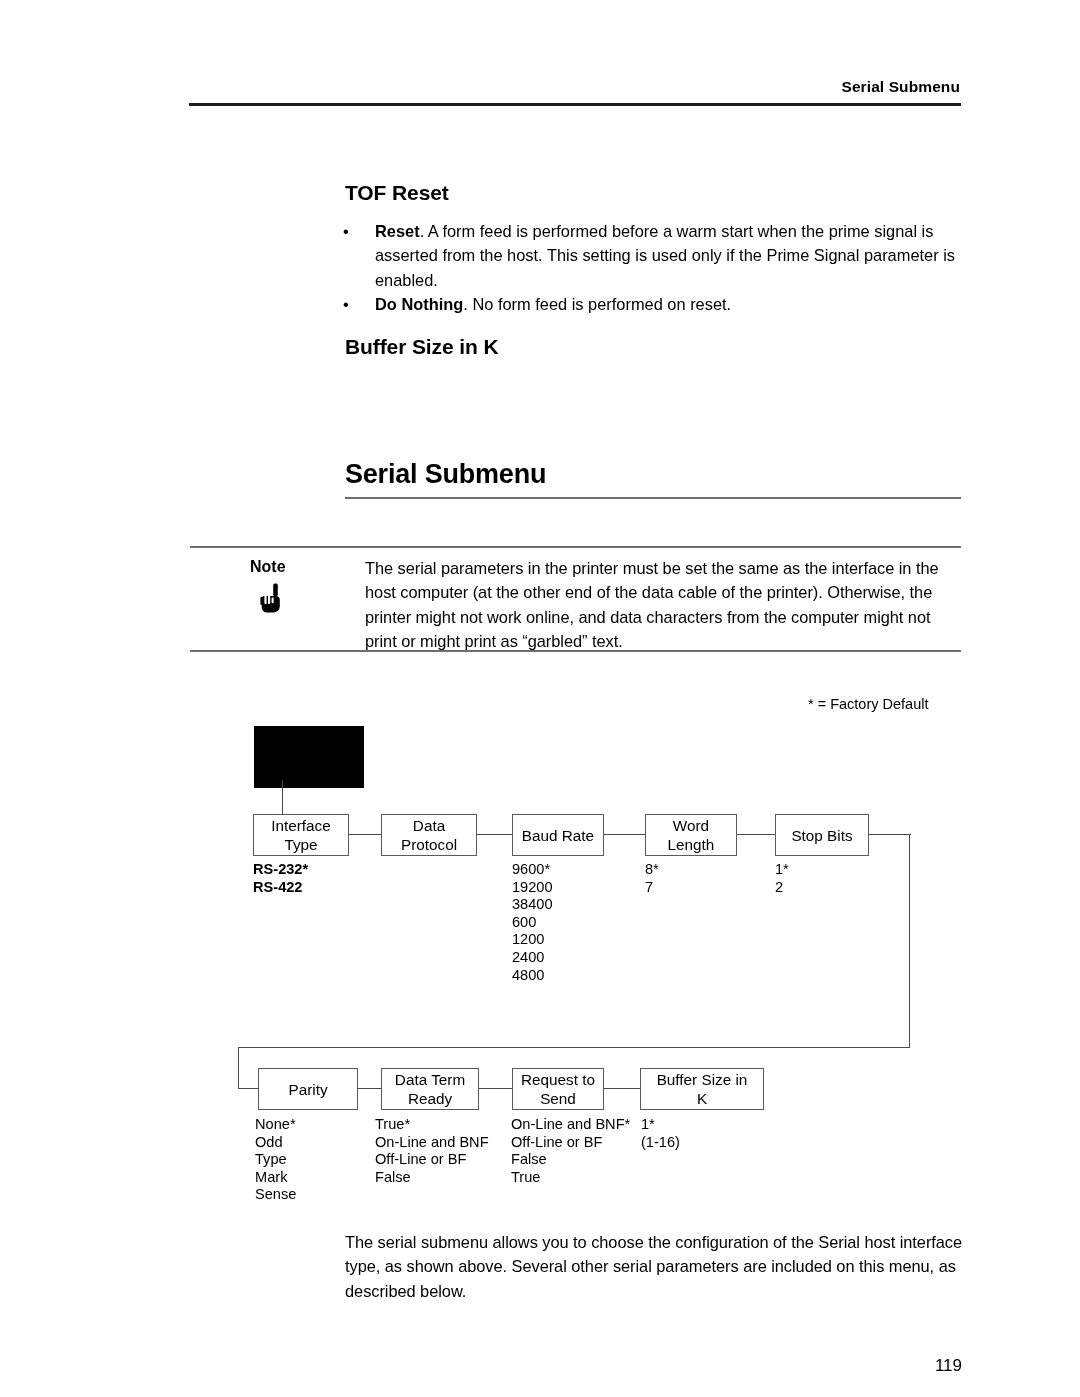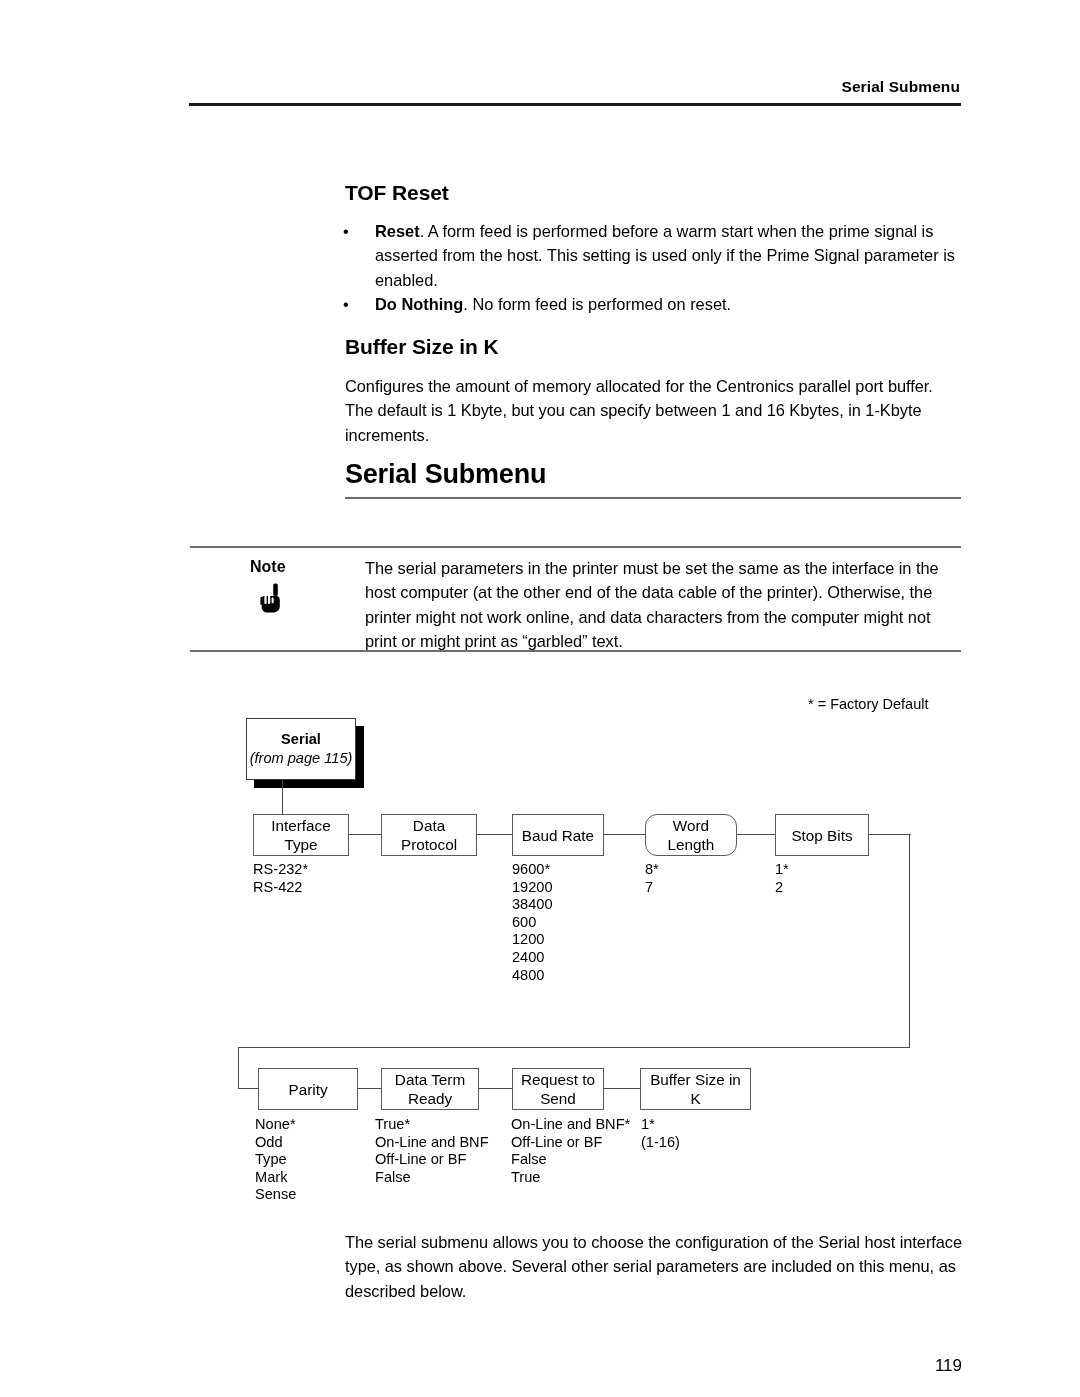--- a/index.html
+++ b/index.html
@@ -231,21 +231,20 @@
     <span class="bullet-dot">•</span>
     <span class="bullet-text"><b>Reset</b><span>. A form feed is performed before a warm start when the prime signal is asserted from the host. This setting is used only if the Prime Signal parameter is enabled.</span></span>
   </div>
 
   <div class="bullet-row" style="top:252px;">
     <span class="bullet-dot">•</span>
     <span class="bullet-text"><b>Do Nothing</b><span>. No form feed is performed on reset.</span></span>
   </div>
 
   <div class="h2" style="top:295px;">Buffer Size in K</div>
-  <div class="para" style="left:345px; top:334px; width:620px;">Configures the amount of memory allocated for the Centronics parallel port buffer. The default is 1 Kbyte, but you can specify between 1 and 16 Kbytes, in 1-Kbyte increments.</div>
 
   <div class="h1">Serial Submenu</div>
   <div class="h1-rule"></div>
 
   <div class="note-rule-top"></div>
   <div class="note-label">Note</div>
   <div class="note-icon">
     <svg viewBox="0 0 34 34" width="34" height="34" aria-hidden="true">
       <g fill="#000000">
         <rect x="18.2" y="1.5" width="4.6" height="12.5" rx="1.6"></rect>
@@ -258,58 +257,54 @@
     </svg>
   </div>
   <div class="note-body">The serial parameters in the printer must be set the same as the interface in the host computer (at the other end of the data cable of the printer). Otherwise, the printer might not work online, and data characters from the computer might not print or might print as “garbled” text.</div>
   <div class="note-rule-bot"></div>
 
   <div class="diagram">
 
     <div class="legend">* = Factory Default</div>
 
     <div class="shadow" style="left:254px; top:686px; width:110px; height:62px;"></div>
-    <div class="rootnode" style="left:246px; top:678px; width:110px; height:62px;">
-      <span class="rn-title">Serial</span>
-      <span class="rn-sub">(from page 115)</span>
-    </div>
 
     <div class="conn v" style="left:282px; top:740px; height:34px;"></div>
 
     <div class="node" style="left:253px; top:774px; width:96px; height:42px;">
       <span class="ln">Interface</span>
       <span class="ln">Type</span>
     </div>
     <div class="node" style="left:381px; top:774px; width:96px; height:42px;">
       <span class="ln">Data</span>
       <span class="ln">Protocol</span>
     </div>
     <div class="node" style="left:512px; top:774px; width:92px; height:42px;">
       <span class="ln">Baud Rate</span>
     </div>
-    <div class="node" style="left:645px; top:774px; width:92px; height:42px;border-radius:12px;">
+    <div class="node" style="left:645px; top:774px; width:92px; height:42px;">
       <span class="ln">Word</span>
       <span class="ln">Length</span>
     </div>
     <div class="node" style="left:775px; top:774px; width:94px; height:42px;">
       <span class="ln">Stop Bits</span>
     </div>
 
     <div class="conn h" style="left:349px; top:794px; width:32px;"></div>
     <div class="conn h" style="left:477px; top:794px; width:35px;"></div>
     <div class="conn h" style="left:604px; top:794px; width:41px;"></div>
     <div class="conn h" style="left:737px; top:794px; width:38px;"></div>
 
     <div class="conn h" style="left:869px; top:794px; width:42px;"></div>
     <div class="conn v" style="left:909px; top:794px; height:214px;"></div>
     <div class="conn h" style="left:238px; top:1007px; width:672px;"></div>
     <div class="conn v" style="left:238px; top:1007px; height:42px;"></div>
     <div class="conn h" style="left:238px; top:1048px; width:20px;"></div>
 
-    <div class="optcol" style="left:253px; top:821px;">
+    <div class="optcol" style="left:253px; top:821px;font-weight:bold;">
       <div>RS-232*</div>
       <div>RS-422</div>
     </div>
     <div class="optcol" style="left:512px; top:821px;">
       <div>9600*</div>
       <div>19200</div>
       <div>38400</div>
       <div>600</div>
       <div>1200</div>
       <div>2400</div>
@@ -328,21 +323,21 @@
       <span class="ln">Parity</span>
     </div>
     <div class="node" style="left:381px; top:1028px; width:98px; height:42px;">
       <span class="ln">Data Term</span>
       <span class="ln">Ready</span>
     </div>
     <div class="node" style="left:512px; top:1028px; width:92px; height:42px;">
       <span class="ln">Request to</span>
       <span class="ln">Send</span>
     </div>
-    <div class="node" style="left:640px; top:1028px; width:111px; height:42px;">
+    <div class="node" style="left:640px; top:1028px; width:124px; height:42px;">
       <span class="ln">Buffer Size in</span>
       <span class="ln">K</span>
     </div>
 
     <div class="conn h" style="left:350px; top:1048px; width:31px;"></div>
     <div class="conn h" style="left:479px; top:1048px; width:33px;"></div>
     <div class="conn h" style="left:604px; top:1048px; width:36px;"></div>
 
     <div class="optcol" style="left:255px; top:1076px;">
       <div>None*</div>

